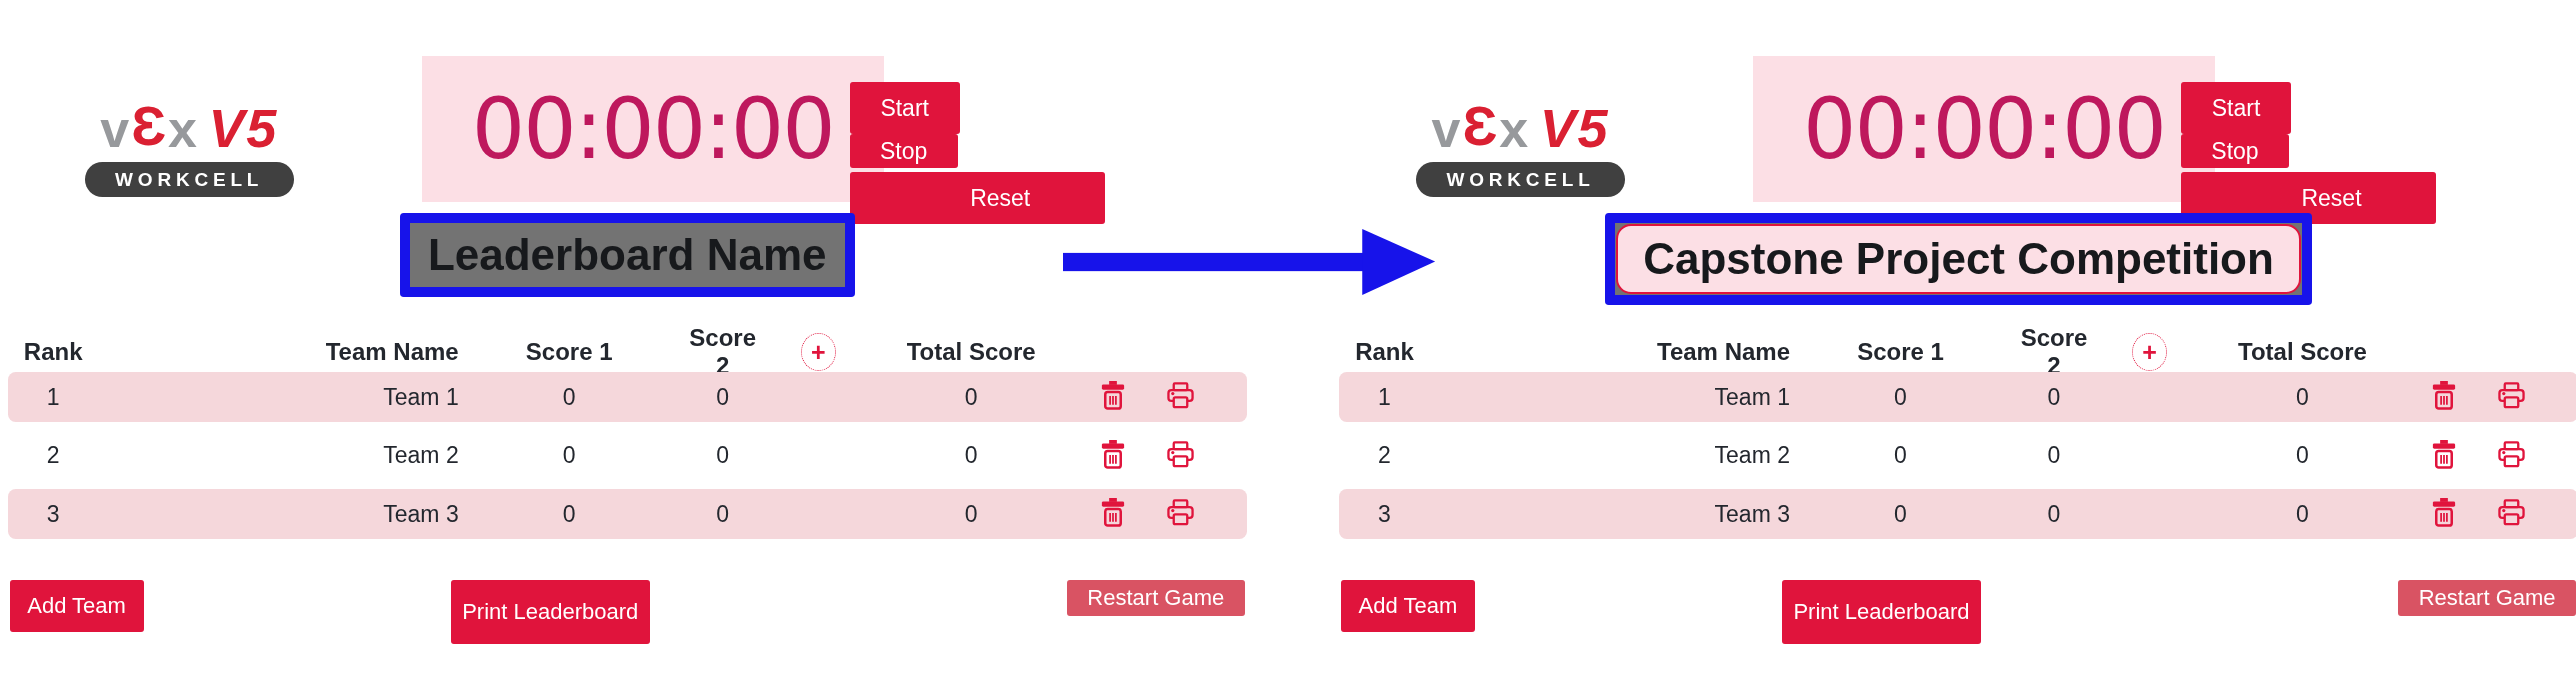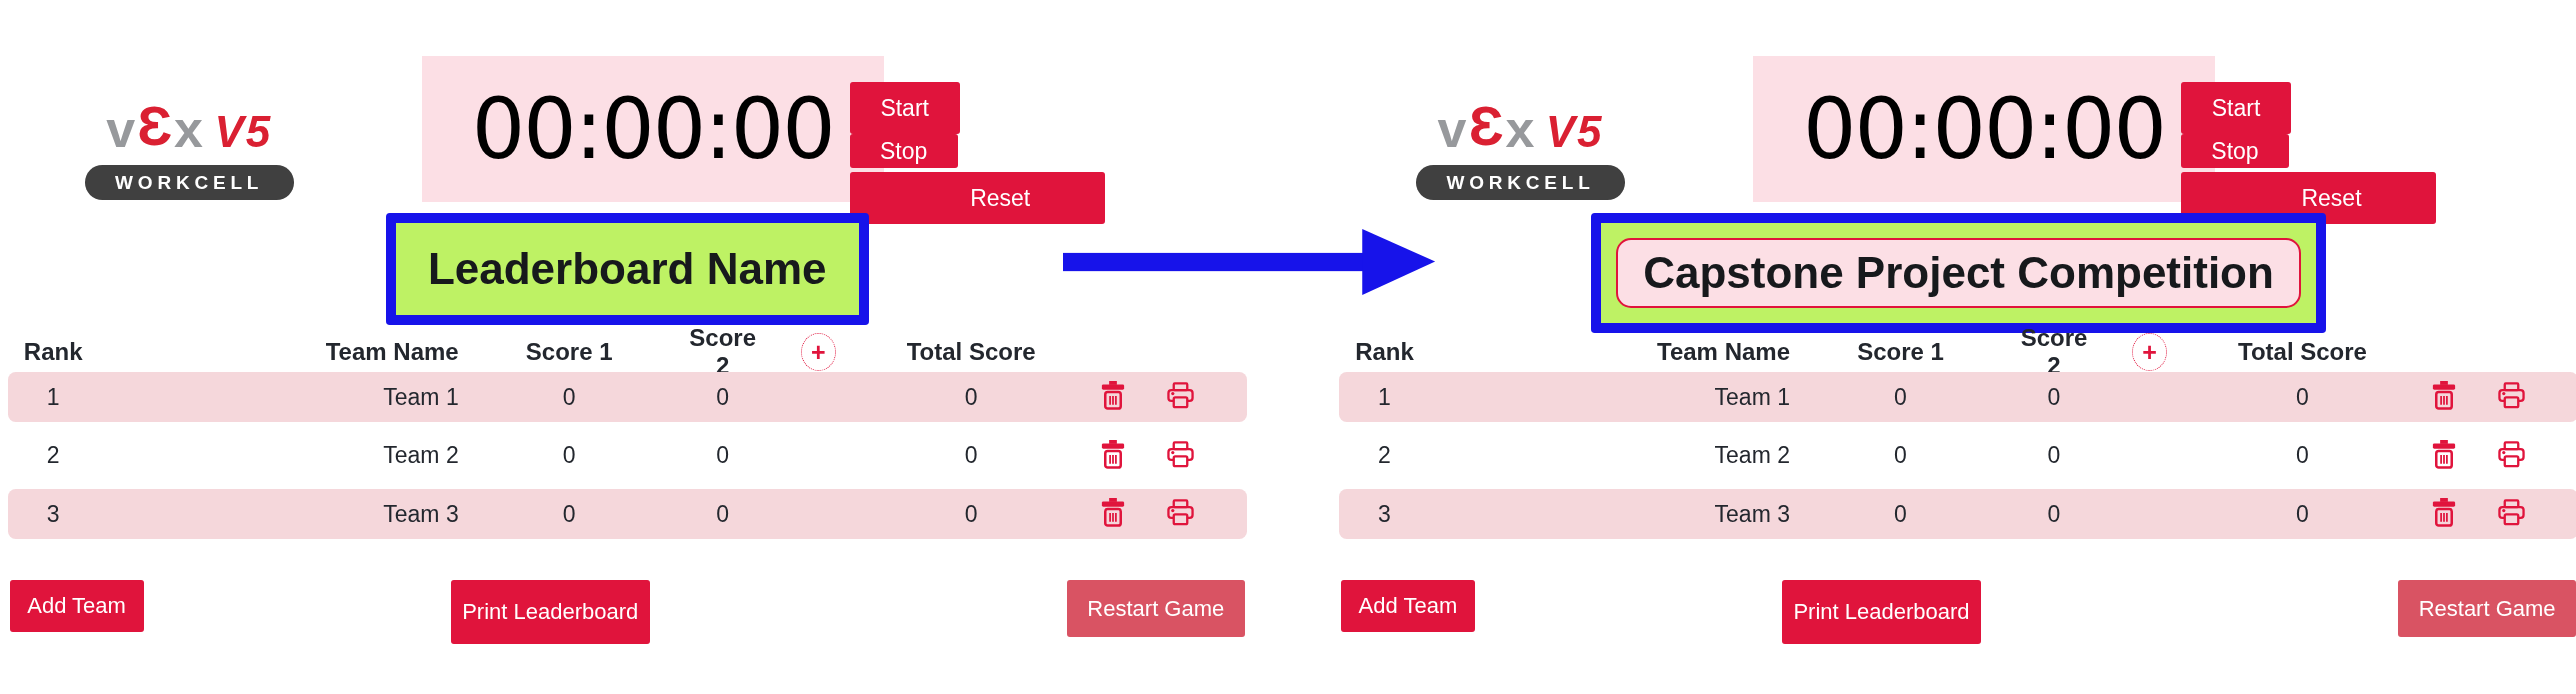--- a/index.html
+++ b/index.html
@@ -8,39 +8,39 @@
 
   .panel { position:absolute; top:0; width:1239px; height:694px; }
   .panel--before { left:7.7px; }
   .panel--after  { left:1339px; }
 
   
   .logo { position:absolute; left:77px; top:99px; width:209px; text-align:center; }
   .logo-top { font-size:52px; font-weight:bold; color:#97999c; letter-spacing:1.9px; line-height:54px; white-space:nowrap; }
   .logo-top .l-v, .logo-top .l-x { color:#97999c; }
   .logo-top .l-e { color:#da2032; font-size:56px; vertical-align:1.9px; }
-  .logo-top .l-v5 { color:#da2032; font-style:italic; font-weight:bold; font-size:44px; margin-left:9.6px; }
+  .logo-top .l-v5 { color:#da2032; font-style:italic; font-weight:bold; font-size:54px; margin-left:9.6px; }
   .logo-pill { margin-top:5.8px; height:35px; border-radius:17.3px; background:#404040; color:#ffffff;
                font-size:19px; font-weight:bold; letter-spacing:4.8px; line-height:35px; }
 
   
   .timer { position:absolute; left:414px; top:56px; width:462px; height:146px; background:#fcdfe5;
            display:flex; align-items:center; justify-content:center;
-           font-family:"DejaVu Sans", sans-serif; font-size:84px; letter-spacing:-1.9px; color:#000000; }
+           font-family:"DejaVu Sans", sans-serif; font-size:84px; letter-spacing:-1.9px; color:#be185d; }
   .controls { position:absolute; left:842px; top:82px; width:255px; }
   .controls-row { display:flex; justify-content:space-between;flex-direction:column; }
   .btn { background:#e0143c; color:#ffffff; border:none; border-radius:2.9px; font-family:"Liberation Sans",sans-serif;
          font-size:23px; cursor:pointer; display:inline-flex; align-items:center; justify-content:center; }
   .btn-start { width:110px; height:52px; }
   .btn-stop  { width:108px; height:34px; }
   .btn-reset { width:100%; height:52px; margin-top:4px;padding-left:46px; }
 
   
   .title-row { position:absolute; top:213px; left:0; right:0; text-align:center; }
-  .annot { display:inline-block; border:10.5px solid #1713ea; border-radius:3.8px; background:#bef264; padding:15px; }
+  .annot { display:inline-block; border:10.5px solid #1713ea; border-radius:3.8px; background:#737373; padding:1px; }
   .title-text { display:inline-block; font-size:44px; font-weight:bold; color:#17191c;
                 line-height:58px; padding:1.9px 17.3px; white-space:nowrap; }
   .panel--after .title-text { background:#fcdfe5; border:2.9px solid #e0143c; border-radius:15px; padding:3.8px 25px; }
 
   
   .thead, .trow { display:grid; grid-template-columns:91px 360px 221px 86px 105px 201px 82px 53px 40px; align-items:center; }
   .thead { position:absolute; top:324px; left:0; width:100%; height:35px; font-size:24px; font-weight:bold; }
   .rows { position:absolute; top:372px; left:0; width:100%; }
   .trow { height:50px; margin-bottom:8.6px; border-radius:7.7px; font-size:23px; }
   .trow.alt-pink { background:#f5d7db; }
@@ -49,21 +49,21 @@
   .cell-l { text-align:right; padding-left:25px; }
   .plus-btn { width:35px; height:38px; border:1.9px dotted #e0143c; border-radius:50%;
               color:#e0143c; font-size:25px; font-weight:bold; line-height:33px; text-align:center;
               background:transparent; cursor:pointer; justify-self:center; }
   .icon-btn { background:transparent; border:none; cursor:pointer; justify-self:center; display:flex; align-items:center; }
 
   
   .footer { position:absolute; top:580px; left:0; width:100%; height:52px; }
   .btn-add { position:absolute; left:1.9px; width:134px; height:52px; font-size:22px; }
   .btn-print-lb { position:absolute; left:443px; width:199px; height:64px; font-size:22px; }
-  .btn-restart { position:absolute; right:1.9px; width:178px; height:57px; font-size:22px; background:#d95363; }
+  .btn-restart { position:absolute; right:1.9px; width:178px; height:36px; font-size:22px; background:#d95363; }
 
   
   .arrow-wrap { position:absolute; left:1063px; top:226px; width:376px; height:73px; }
 </style>
 </head>
 <body>
 
 <div class="stage">
 
   <section class="panel panel--before">

